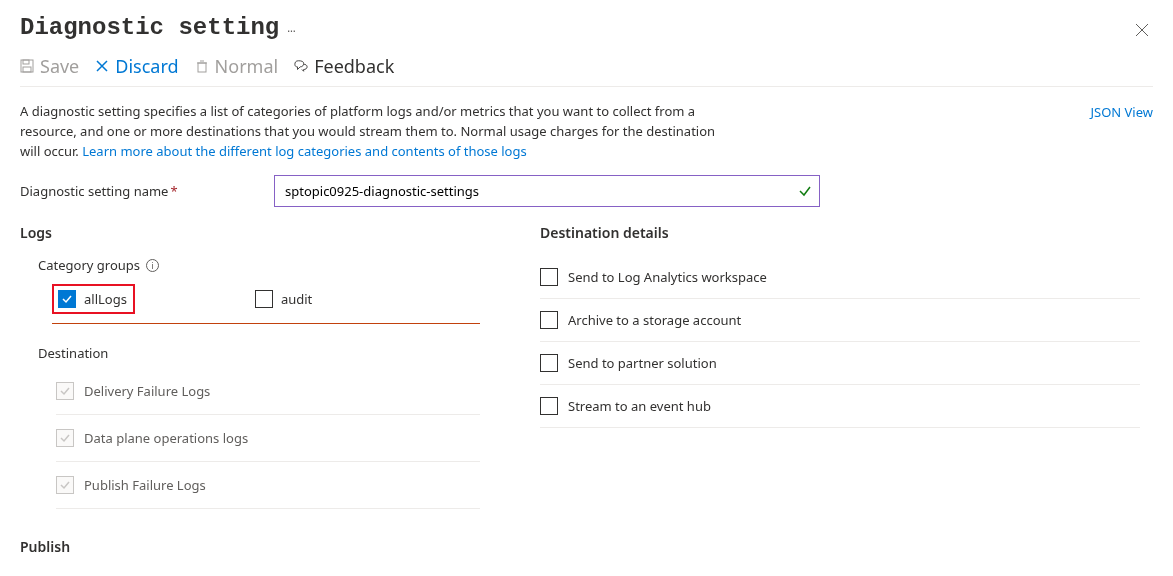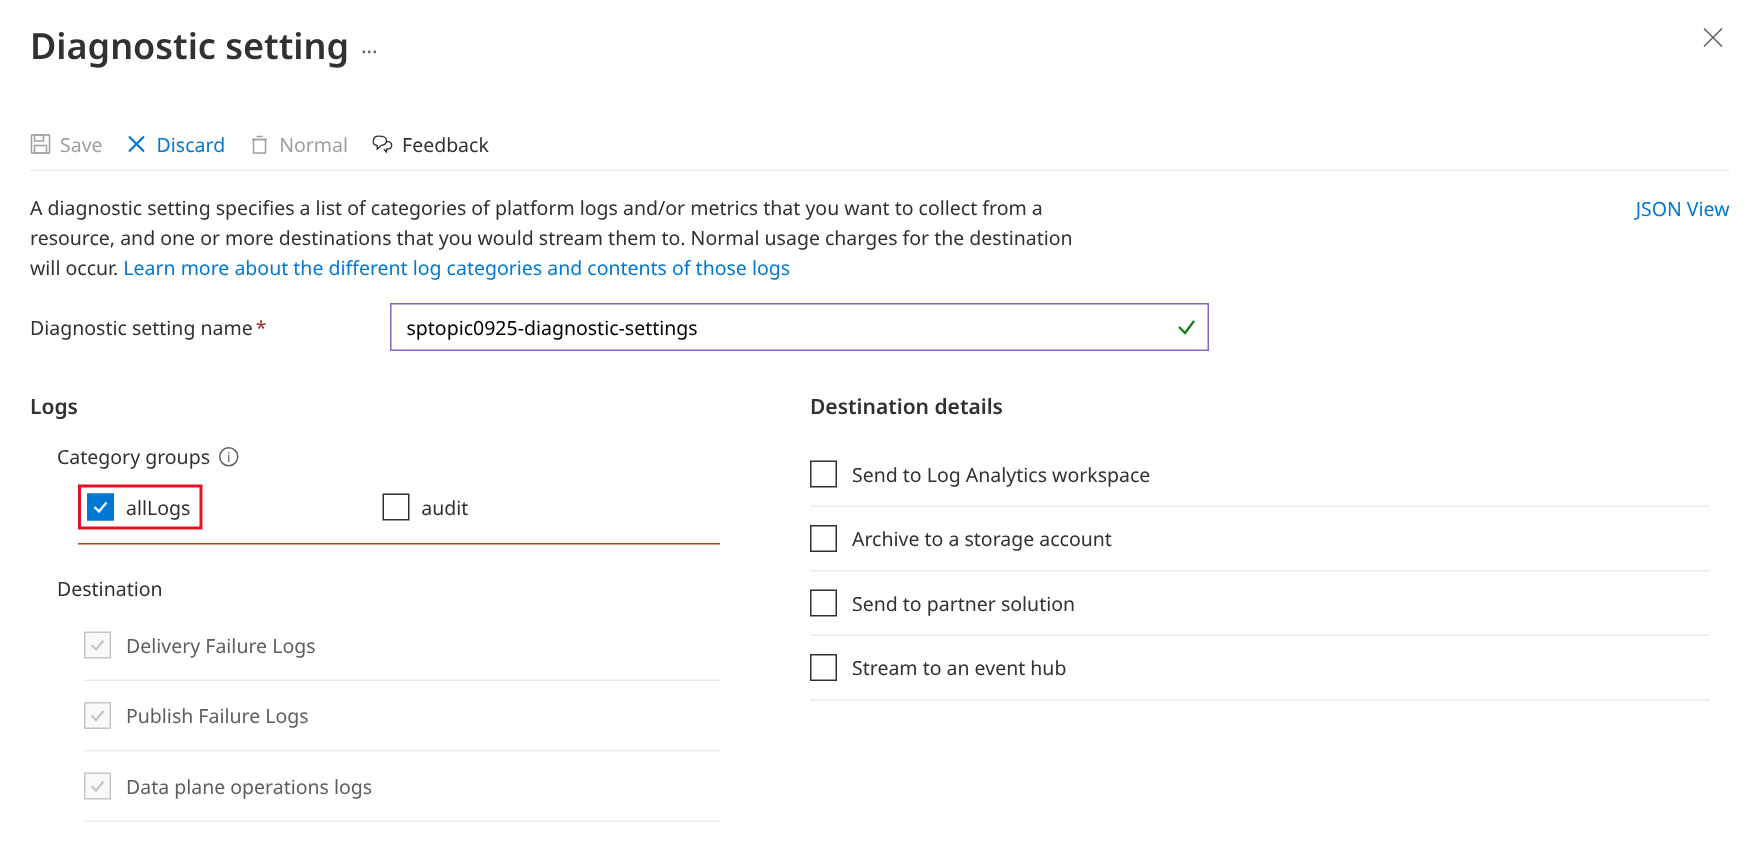--- a/index.html
+++ b/index.html
@@ -6,23 +6,24 @@
   body {
     margin: 0;
     font-family: "Segoe UI", -apple-system, system-ui, sans-serif;
     font-size: 13px;
     color: #323130;
     background: #ffffff;
     padding: 14px 20px;
   }
   .header {
     display: flex;
-    align-items: flex-start;
+    align-items: flex-end;
     justify-content: space-between;
-    margin-bottom: 40px;
+    margin-bottom: 13px;
+    font-family: Liberation Mono, monospace;
   }
   .title-group { display: flex; align-items: center; gap: 8px; }
   .page-title {
     font-size: 24px;
     font-weight: 600;
     margin: 0;
   }
   .ellipsis { color: #605e5c; font-size: 14px; letter-spacing: 1px; cursor: pointer; }
   .close-x {
     font-size: 16px;
@@ -35,21 +36,21 @@
     align-items: center;
     gap: 16px;
     padding-bottom: 8px;
     border-bottom: 1px solid #edebe9;
     margin-bottom: 14px;
   }
   .toolbar-item {
     display: flex;
     align-items: center;
     gap: 6px;
-    font-size: 13px;
+    font-size: 18px;
     cursor: pointer;
   }
   .toolbar-item.disabled { color: #a19f9d; }
   .toolbar-item.discard { color: #0078d4; }
   .toolbar-icon { width: 14px; height: 14px; display: inline-flex; }
   .top-row {
     display: flex;
     justify-content: space-between;
     align-items: flex-start;
     gap: 24px;
@@ -57,21 +58,22 @@
   }
   .description {
     line-height: 1.55;
     max-width: 700px;
   }
   .link { color: #0078d4; cursor: pointer; }
   .json-view { color: #0078d4; cursor: pointer; white-space: nowrap; padding-top: 2px; }
   .name-row {
     display: flex;
     align-items: center;
-    margin-bottom: 28px;
+    gap: 14px;
+    margin-bottom: 16px;
   }
   .name-label { width: 240px; }
   .req { color: #a4262c; margin-left: 2px; }
   .name-input-wrap {
     position: relative;
     width: 546px;
   }
   .name-input {
     width: 100%;
     height: 32px;
@@ -297,29 +299,29 @@
             </svg>
         </span>
         <span>Delivery Failure Logs</span>
       </div>
       <div class="cat-item disabled">
         <span class="checkbox disabled">
           <svg width="12" height="12" viewBox="0 0 12 12">
               <path d="M2 6 L5 9 L10 3" fill="none" stroke="#c8c6c4" stroke-width="1.5"></path>
             </svg>
         </span>
-        <span>Publish Failure Logs</span>
+        <span>Data plane operations logs</span>
       </div>
       <div class="cat-item disabled">
         <span class="checkbox disabled">
           <svg width="12" height="12" viewBox="0 0 12 12">
               <path d="M2 6 L5 9 L10 3" fill="none" stroke="#c8c6c4" stroke-width="1.5"></path>
             </svg>
         </span>
-        <span>Data plane operations logs</span>
+        <span>Publish Failure Logs</span>
       </div>
     </div>
 
     <div class="metrics-heading">Publish</div>
 
   </div>
 
   <div class="col right">
     <div class="section-heading">Destination details</div>
     <div class="dest-list">

